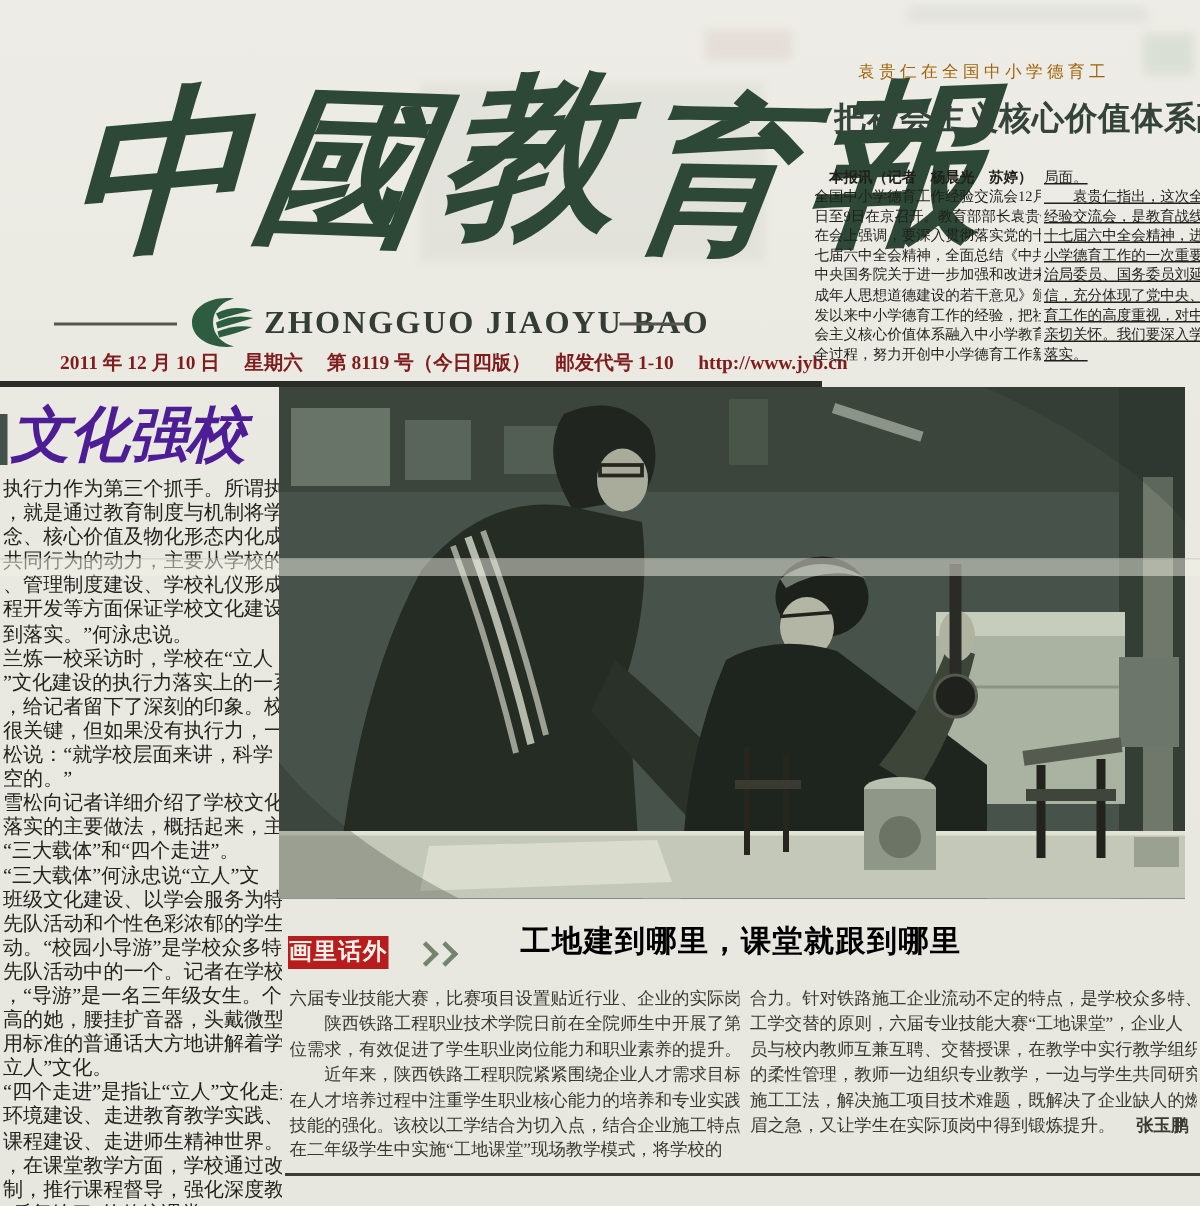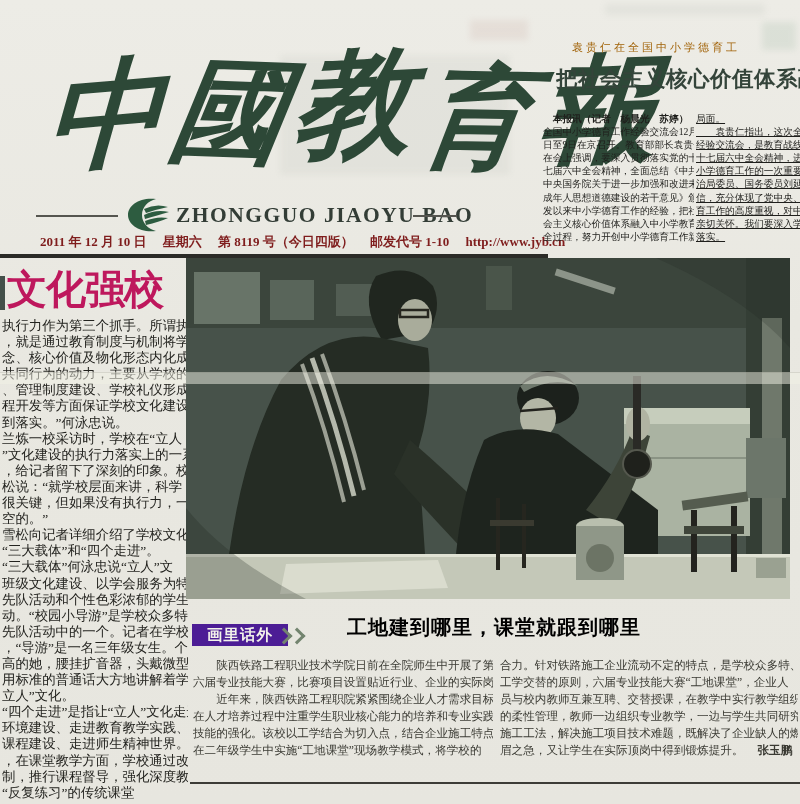--- a/index.html
+++ b/index.html
@@ -29,32 +29,32 @@
   .kicker{left:572px;top:40px;width:228px;overflow:hidden;white-space:nowrap;
     font-size:11px;letter-spacing:3px;color:#a16207;}
   .lead-headline{left:556px;top:64px;width:244px;overflow:hidden;white-space:nowrap;
     font-size:21.5px;font-weight:bold;color:#34443a;letter-spacing:.5px;}
   .lead-col{top:112px;color:#1f1f1c;overflow:hidden;}
   .lead-col .ln{font-size:9.7px;line-height:13.1px;white-space:nowrap;}
   .lead-col1{left:543px;width:151px;}
   .lead-col2{left:696px;width:104px;text-decoration:underline;}
   .lead-col1 .ln:first-child{font-weight:bold;}
   
-  .left-headline{left:7px;top:262px;font-size:40px;font-weight:bold;color:#be185d;
-    letter-spacing:-1px;white-space:nowrap;}
+  .left-headline{left:7px;top:262px;font-size:40px;font-weight:bold;color:#4c1d95;
+    letter-spacing:-1px;white-space:nowrap;font-style:italic;}
   .left-frag{left:0;top:276px;width:5px;height:34px;background:#44504a;}
   .la-lines{left:0;top:318px;width:188px;height:486px;overflow:hidden;color:#23231f;}
   .la-lines .ln{font-size:13.4px;line-height:16.1px;white-space:nowrap;padding-left:2px;}
   
   .photo{left:186px;top:258px;width:604px;height:341px;overflow:hidden;background:#47524a;}
   
   .fold{left:0;top:372px;width:800px;height:11px;background:rgba(242,242,230,.5);
     border-top:1px solid rgba(110,110,100,.18);pointer-events:none;}
   
-  .tag-box{left:192px;top:624px;width:96px;height:22px;background:#4c1d95;
+  .tag-box{left:192px;top:624px;width:67px;height:22px;background:#b91c1c;
     color:#f2f2ea;font-family:"Liberation Sans",sans-serif;font-weight:bold;font-size:15.5px;
     text-align:center;line-height:22px;letter-spacing:1px;}
   .chev{position:absolute;width:9px;height:9px;border-top:3px solid #73846f;
     border-right:3px solid #73846f;transform:rotate(45deg);}
   .cap-headline{left:347px;top:614px;white-space:nowrap;font-family:"Liberation Sans","DejaVu Sans",sans-serif;
     font-size:20px;font-weight:bold;color:#000000;letter-spacing:1px;}
   .cap-col{top:658px;color:#3a3a33;overflow:hidden;}
   .cap-col .ln{font-size:11.6px;line-height:16.9px;white-space:nowrap;}
   .cap-col1{left:193px;width:300px;}
   .cap-col2{left:500px;width:298px;}
@@ -138,24 +138,25 @@
   <div class="ln">执行力作为第三个抓手。所谓执行力</div>
   <div class="ln">，就是通过教育制度与机制将学校的</div>
   <div class="ln">念、核心价值及物化形态内化成学</div>
   <div class="ln">共同行为的动力，主要从学校的发</div>
   <div class="ln">、管理制度建设、学校礼仪形成、校</div>
   <div class="ln">程开发等方面保证学校文化建设的</div>
   <div class="ln">到落实。”何泳忠说。</div>
   <div class="ln">兰炼一校采访时，学校在“立人</div>
   <div class="ln">”文化建设的执行力落实上的一系</div>
   <div class="ln">，给记者留下了深刻的印象。校</div>
+  <div class="ln">很关键，但如果没有执行力，一</div>
   <div class="ln">松说：“就学校层面来讲，科学</div>
-  <div class="ln">很关键，但如果没有执行力，一</div>
   <div class="ln">空的。”</div>
   <div class="ln">雪松向记者详细介绍了学校文化</div>
+  <div class="ln">落实的主要做法，概括起来，主</div>
   <div class="ln">“三大载体”和“四个走进”。</div>
   <div class="ln">“三大载体”何泳忠说“立人”文</div>
   <div class="ln">班级文化建设、以学会服务为特色</div>
   <div class="ln">先队活动和个性色彩浓郁的学生社</div>
   <div class="ln">动。“校园小导游”是学校众多特</div>
   <div class="ln">先队活动中的一个。记者在学校采</div>
   <div class="ln">，“导游”是一名三年级女生。个</div>
   <div class="ln">高的她，腰挂扩音器，头戴微型麦</div>
   <div class="ln">用标准的普通话大方地讲解着学校</div>
   <div class="ln">立人”文化。</div>
@@ -228,22 +229,23 @@
 </div>
 
 <div class="abs fold"></div>
 
 <div class="abs tag-box">画里话外</div>
 <span class="chev" style="left:278px;top:630px;"></span>
 <span class="chev" style="left:291px;top:630px;"></span>
 <div class="abs cap-headline">工地建到哪里，课堂就跟到哪里</div>
 
 <div class="abs cap-col cap-col1">
+  <div class="ln">六届专业技能大赛，比赛项目设置贴近行业、企业的实际岗</div>
   <div class="ln">　　陕西铁路工程职业技术学院日前在全院师生中开展了第</div>
-  <div class="ln">六届专业技能大赛，比赛项目设置贴近行业、企业的实际岗</div>
+  <div class="ln">位需求，有效促进了学生职业岗位能力和职业素养的提升。</div>
   <div class="ln">　　近年来，陕西铁路工程职院紧紧围绕企业人才需求目标，</div>
   <div class="ln">在人才培养过程中注重学生职业核心能力的培养和专业实践</div>
   <div class="ln">技能的强化。该校以工学结合为切入点，结合企业施工特点，</div>
   <div class="ln">在二年级学生中实施“工地课堂”现场教学模式，将学校的</div>
 </div>
 
 <div class="abs cap-col cap-col2">
   <div class="ln">合力。针对铁路施工企业流动不定的特点，是学校众多特、</div>
   <div class="ln">工学交替的原则，六届专业技能大赛“工地课堂”，企业人</div>
   <div class="ln">员与校内教师互兼互聘、交替授课，在教学中实行教学组织</div>

